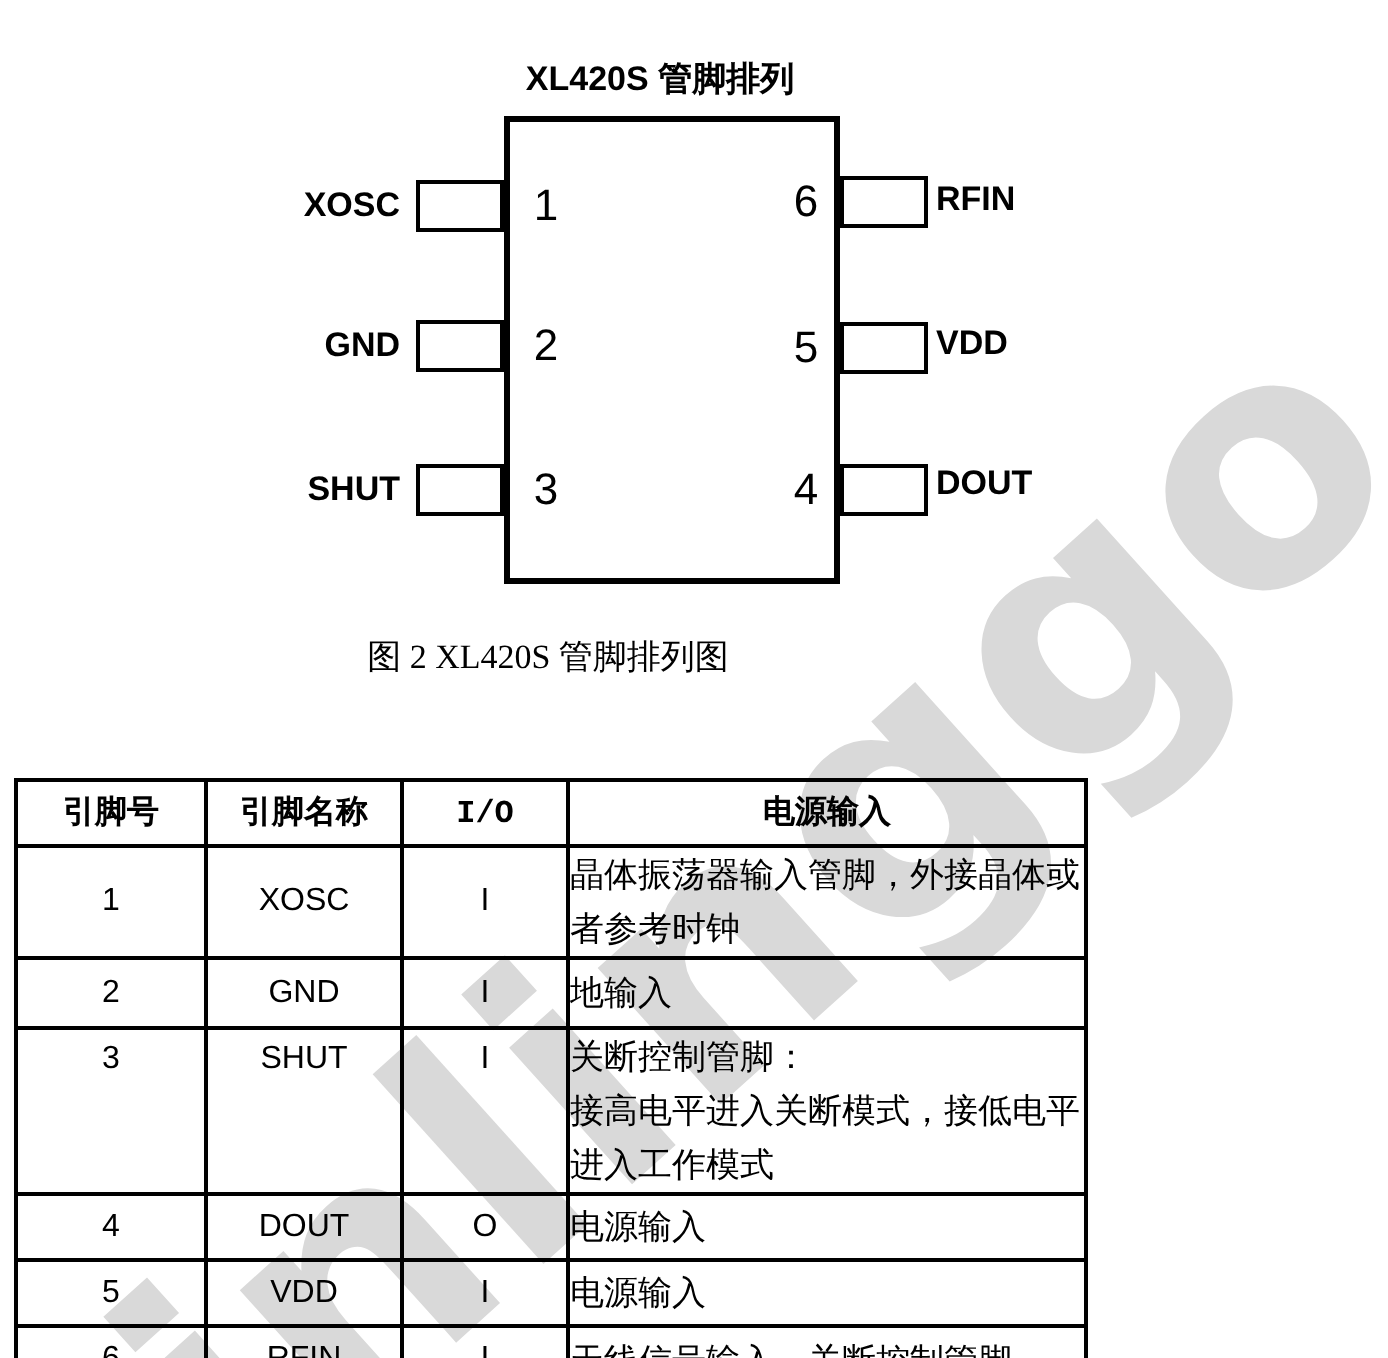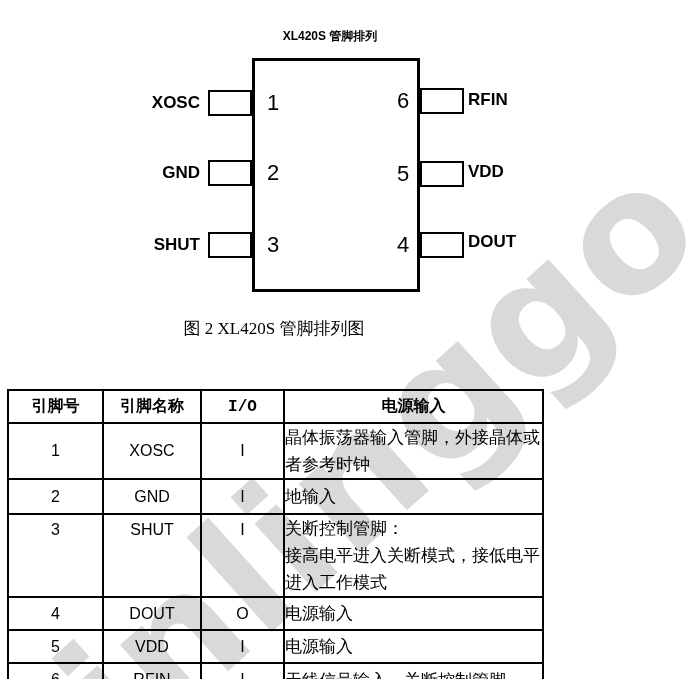--- a/index.html
+++ b/index.html
@@ -15,21 +15,21 @@
     font-family:"DejaVu Sans", sans-serif;
     font-weight:bold; font-size:168px; line-height:1;
     letter-spacing:2px; color:#d9d9d9;
     transform:rotate(-42deg); transform-origin:left bottom;
     white-space:nowrap; z-index:0; user-select:none;
   }
   .content { position:absolute; inset:0; z-index:1; }
   
   .chip-title {
     position:absolute; left:0; top:28px; width:660px;
-    text-align:center; font-size:12px; font-weight:bold;
+    text-align:center; font-size:17px; font-weight:bold;
   }
   .chip-body {
     position:absolute; left:252px; top:58px; width:168px; height:234px;
     border:3px solid #000; box-sizing:border-box; background:transparent;
   }
   .pin-box {
     position:absolute; border:2px solid #000; box-sizing:border-box;
     width:44px; height:26px; background:transparent;
   }
   .pin-num {

